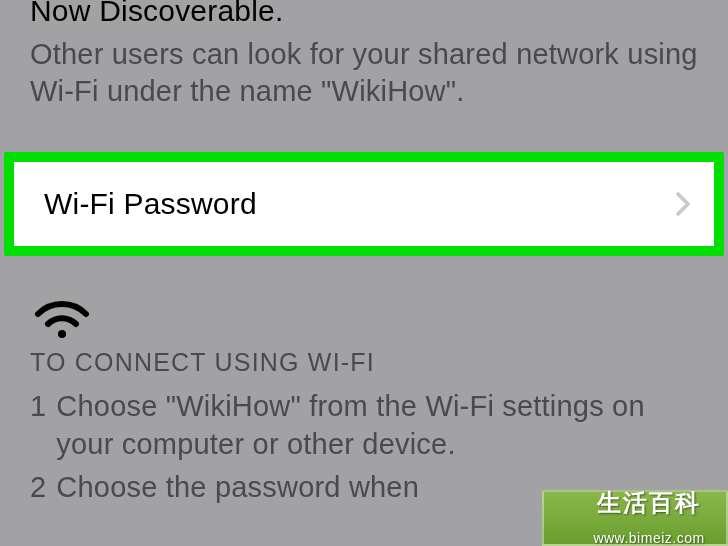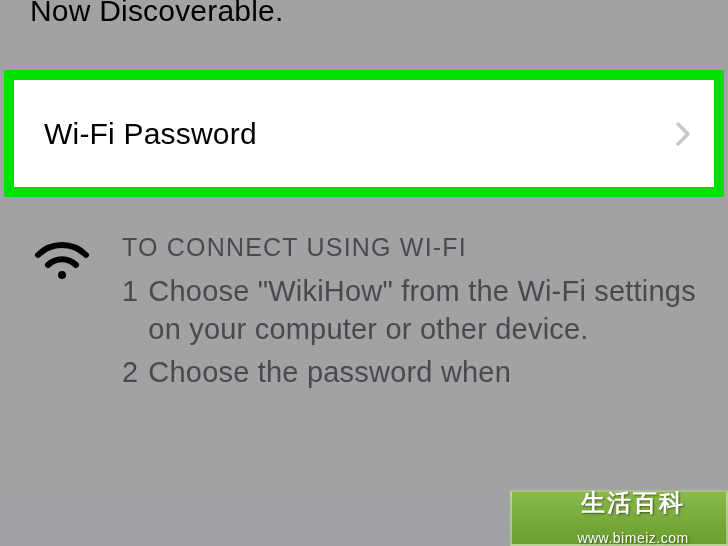--- a/index.html
+++ b/index.html
@@ -47,21 +47,21 @@
       margin-top: 42px;
       z-index: 10;
     }
     .highlight-border {
       border: 10px solid #00e000;
       border-radius: 2px;
       margin: 0 4px;
     }
     .setting-row {
       background: #ffffff;
-      height: 107px;
+      height: 84px;
       display: flex;
       align-items: center;
       padding: 0 24px 0 30px;
     }
     .setting-label {
       font-size: 30px;
       color: #000000;
       flex: 1;
       letter-spacing: 0.2px;
     }
@@ -78,20 +78,21 @@
     }
     .chevron svg {
       width: 14px;
       height: 24px;
     }
     .instructions {
       margin-top: 36px;
       padding: 0 30px;
       display: flex;
       align-items: flex-start;
+      flex-direction: column;
     }
     .wifi-icon {
       margin-right: 28px;
       margin-top: 4px;
       flex-shrink: 0;
     }
     .wifi-icon svg {
       width: 64px;
       height: 48px;
     }
@@ -113,21 +114,21 @@
       margin-bottom: 4px;
     }
     .step-num {
       margin-right: 10px;
       flex-shrink: 0;
     }
     .watermark {
       position: absolute;
       right: 0;
       bottom: 0;
-      width: 218px;
+      width: 186px;
       height: 56px;
       z-index: 20;
       background: linear-gradient(to bottom, #8ab84a 0%, #6a9e2e 100%);
       border: 2px solid rgba(255,255,255,0.4);
       display: flex;
       flex-direction: column;
       align-items: center;
       justify-content: center;
       color: #fff;
       font-size: 22px;
@@ -145,20 +146,21 @@
       font-weight: normal;
       margin-top: 16px;
       letter-spacing: 0.5px;
     }
   </style>
 </head>
 <body>
 
 <div class="header-text">
   <div class="line1">Now Discoverable.</div>
+  <div class="line2">Other users can look for your shared network using Wi-Fi under the name "WikiHow".</div>
 </div>
 
 <div class="highlight-wrapper">
   <div class="highlight-border">
     <div class="setting-row">
       <div class="setting-label">Wi-Fi Password</div>
       <div class="chevron">
         <svg viewBox="0 0 14 24" fill="none" stroke="#c7c7cc" stroke-width="3.5" stroke-linecap="round" stroke-linejoin="round">
           <polyline points="2,2 12,12 2,22"></polyline>
         </svg>

